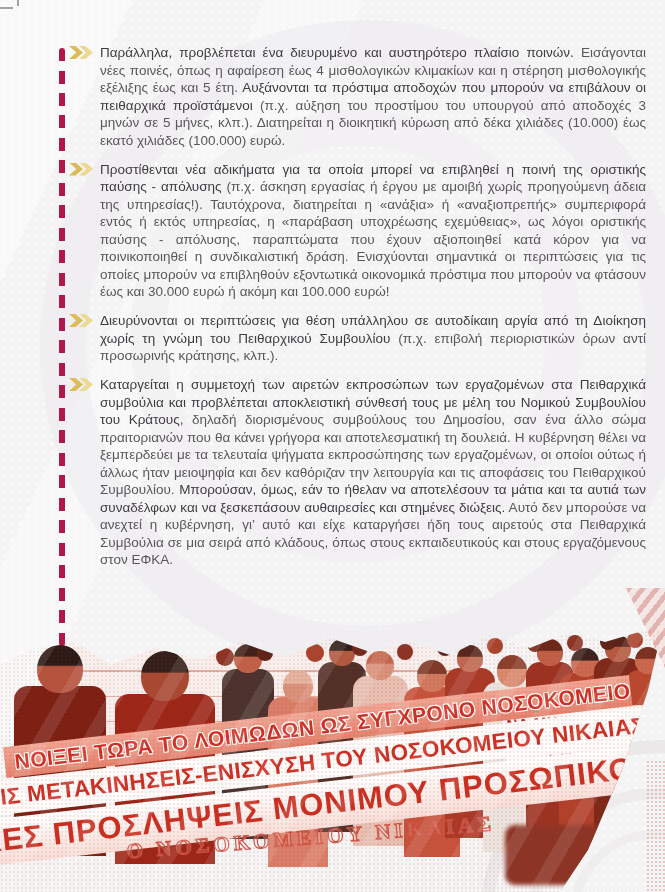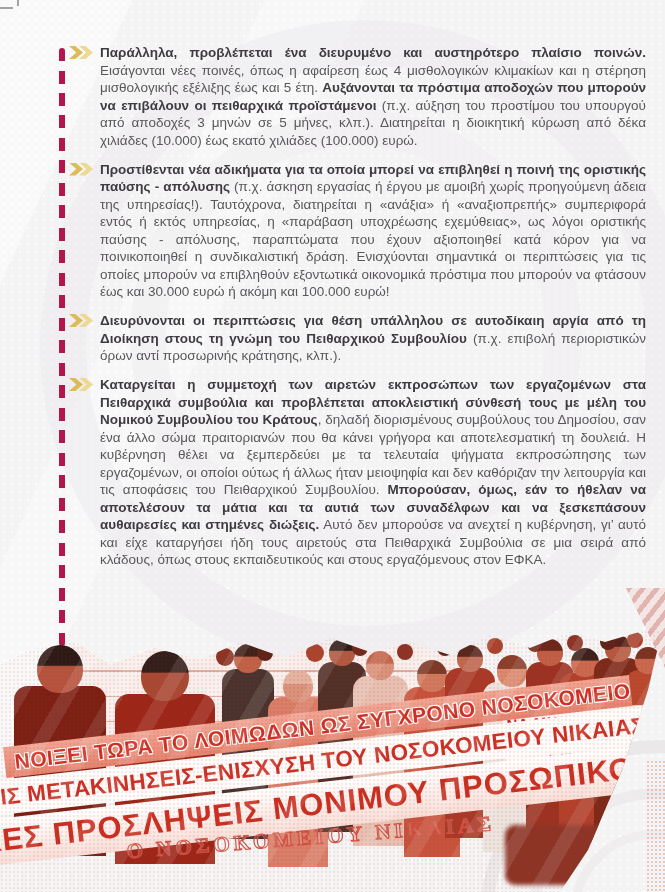--- a/index.html
+++ b/index.html
@@ -21,21 +21,21 @@
   .cm{position:absolute;background:#a2a2a2;}
   .cm.h{left:0;top:7px;width:13px;height:2px;}
   .cm.v{left:17px;top:0;width:2px;height:6px;}
   
   .dash-line{position:absolute;left:59px;top:48px;width:6px;height:598px;border-radius:3px;
     background:repeating-linear-gradient(180deg,#b2174a 0 13px, transparent 13px 22.5px);}
   
   .content{position:absolute;left:100px;top:44px;width:546px;}
   .para{position:relative;margin:0 0 11.5px 0;}
   .para p{margin:0;font-size:13.5px;line-height:17.5px;text-align:justify;color:#59575a;letter-spacing:0;}
-  .para b{font-weight:700;color:#3f3c41;}
+  .para b{font-weight:400;color:#3f3c41;}
   .chev{position:absolute;left:-31px;top:2px;width:26px;height:13px;}
   .chev i{position:absolute;top:0;width:14px;height:13px;display:block;
     clip-path:polygon(0 0,46% 0,100% 50%,46% 100%,0 100%,52% 50%);}
   .chev i:first-child{left:0;background:#dcbc59;}
   .chev i:last-child{left:10px;background:#ecda94;}
   
   .stripe-corner{position:absolute;left:626px;top:588px;width:39px;height:80px;
     background:repeating-linear-gradient(128deg,#dda49e 0 5px,#f2e2df 5px 11px);
     clip-path:polygon(100% 0,100% 100%,0 0);opacity:.8;}
   .red-fade{position:absolute;left:646px;top:760px;width:19px;height:132px;
@@ -108,21 +108,21 @@
           <i></i>
           <i></i>
         </span>
         <p><b>Προστίθενται νέα αδικήματα για τα οποία μπορεί να επιβληθεί η ποινή της οριστικής παύσης - απόλυσης</b><span> (π.χ. άσκηση εργασίας ή έργου με αμοιβή χωρίς προηγούμενη άδεια της υπηρεσίας!). Ταυτόχρονα, διατηρείται η «ανάξια» ή «αναξιοπρεπής» συμπεριφορά εντός ή εκτός υπηρεσίας, η «παράβαση υποχρέωσης εχεμύθειας», ως λόγοι οριστικής παύσης - απόλυσης, παραπτώματα που έχουν αξιοποιηθεί κατά κόρον για να ποινικοποιηθεί η συνδικαλιστική δράση. Ενισχύονται σημαντικά οι περιπτώσεις για τις οποίες μπορούν να επιβληθούν εξοντωτικά οικονομικά πρόστιμα που μπορούν να φτάσουν έως και 30.000 ευρώ ή ακόμη και 100.000 ευρώ!</span></p>
       </div>
       <div class="para">
         <span class="chev">
           <i></i>
           <i></i>
         </span>
-        <p><b>Διευρύνονται οι περιπτώσεις για θέση υπάλληλου σε αυτοδίκαιη αργία από τη Διοίκηση στους τη γνώμη του Πειθαρχικού Συμβουλίου</b><span> (π.χ. επιβολή περιοριστικών όρων αντί προσωρινής κράτησης, κλπ.).</span></p>
+        <p><b>Διευρύνονται οι περιπτώσεις για θέση υπάλληλου σε αυτοδίκαιη αργία από τη Διοίκηση χωρίς τη γνώμη του Πειθαρχικού Συμβουλίου</b><span> (π.χ. επιβολή περιοριστικών όρων αντί προσωρινής κράτησης, κλπ.).</span></p>
       </div>
       <div class="para">
         <span class="chev">
           <i></i>
           <i></i>
         </span>
         <p><b>Καταργείται η συμμετοχή των αιρετών εκπροσώπων των εργαζομένων στα Πειθαρχικά συμβούλια και προβλέπεται αποκλειστική σύνθεσή τους με μέλη του Νομικού Συμβουλίου του Κράτους</b><span>, δηλαδή διορισμένους συμβούλους του Δημοσίου, σαν ένα άλλο σώμα πραιτοριανών που θα κάνει γρήγορα και αποτελεσματική τη δουλειά. Η κυβέρνηση θέλει να ξεμπερδεύει με τα τελευταία ψήγματα εκπροσώπησης των εργαζομένων, οι οποίοι ούτως ή άλλως ήταν μειοψηφία και δεν καθόριζαν την λειτουργία και τις αποφάσεις του Πειθαρχικού Συμβουλίου. </span><b>Μπορούσαν, όμως, εάν το ήθελαν να αποτελέσουν τα μάτια και τα αυτιά των συναδέλφων και να ξεσκεπάσουν αυθαιρεσίες και στημένες διώξεις.</b><span> Αυτό δεν μπορούσε να ανεχτεί η κυβέρνηση, γι’ αυτό και είχε καταργήσει ήδη τους αιρετούς στα Πειθαρχικά Συμβούλια σε μια σειρά από κλάδους, όπως στους εκπαιδευτικούς και στους εργαζόμενους στον ΕΦΚΑ.</span></p>
       </div>
     </div>
 

